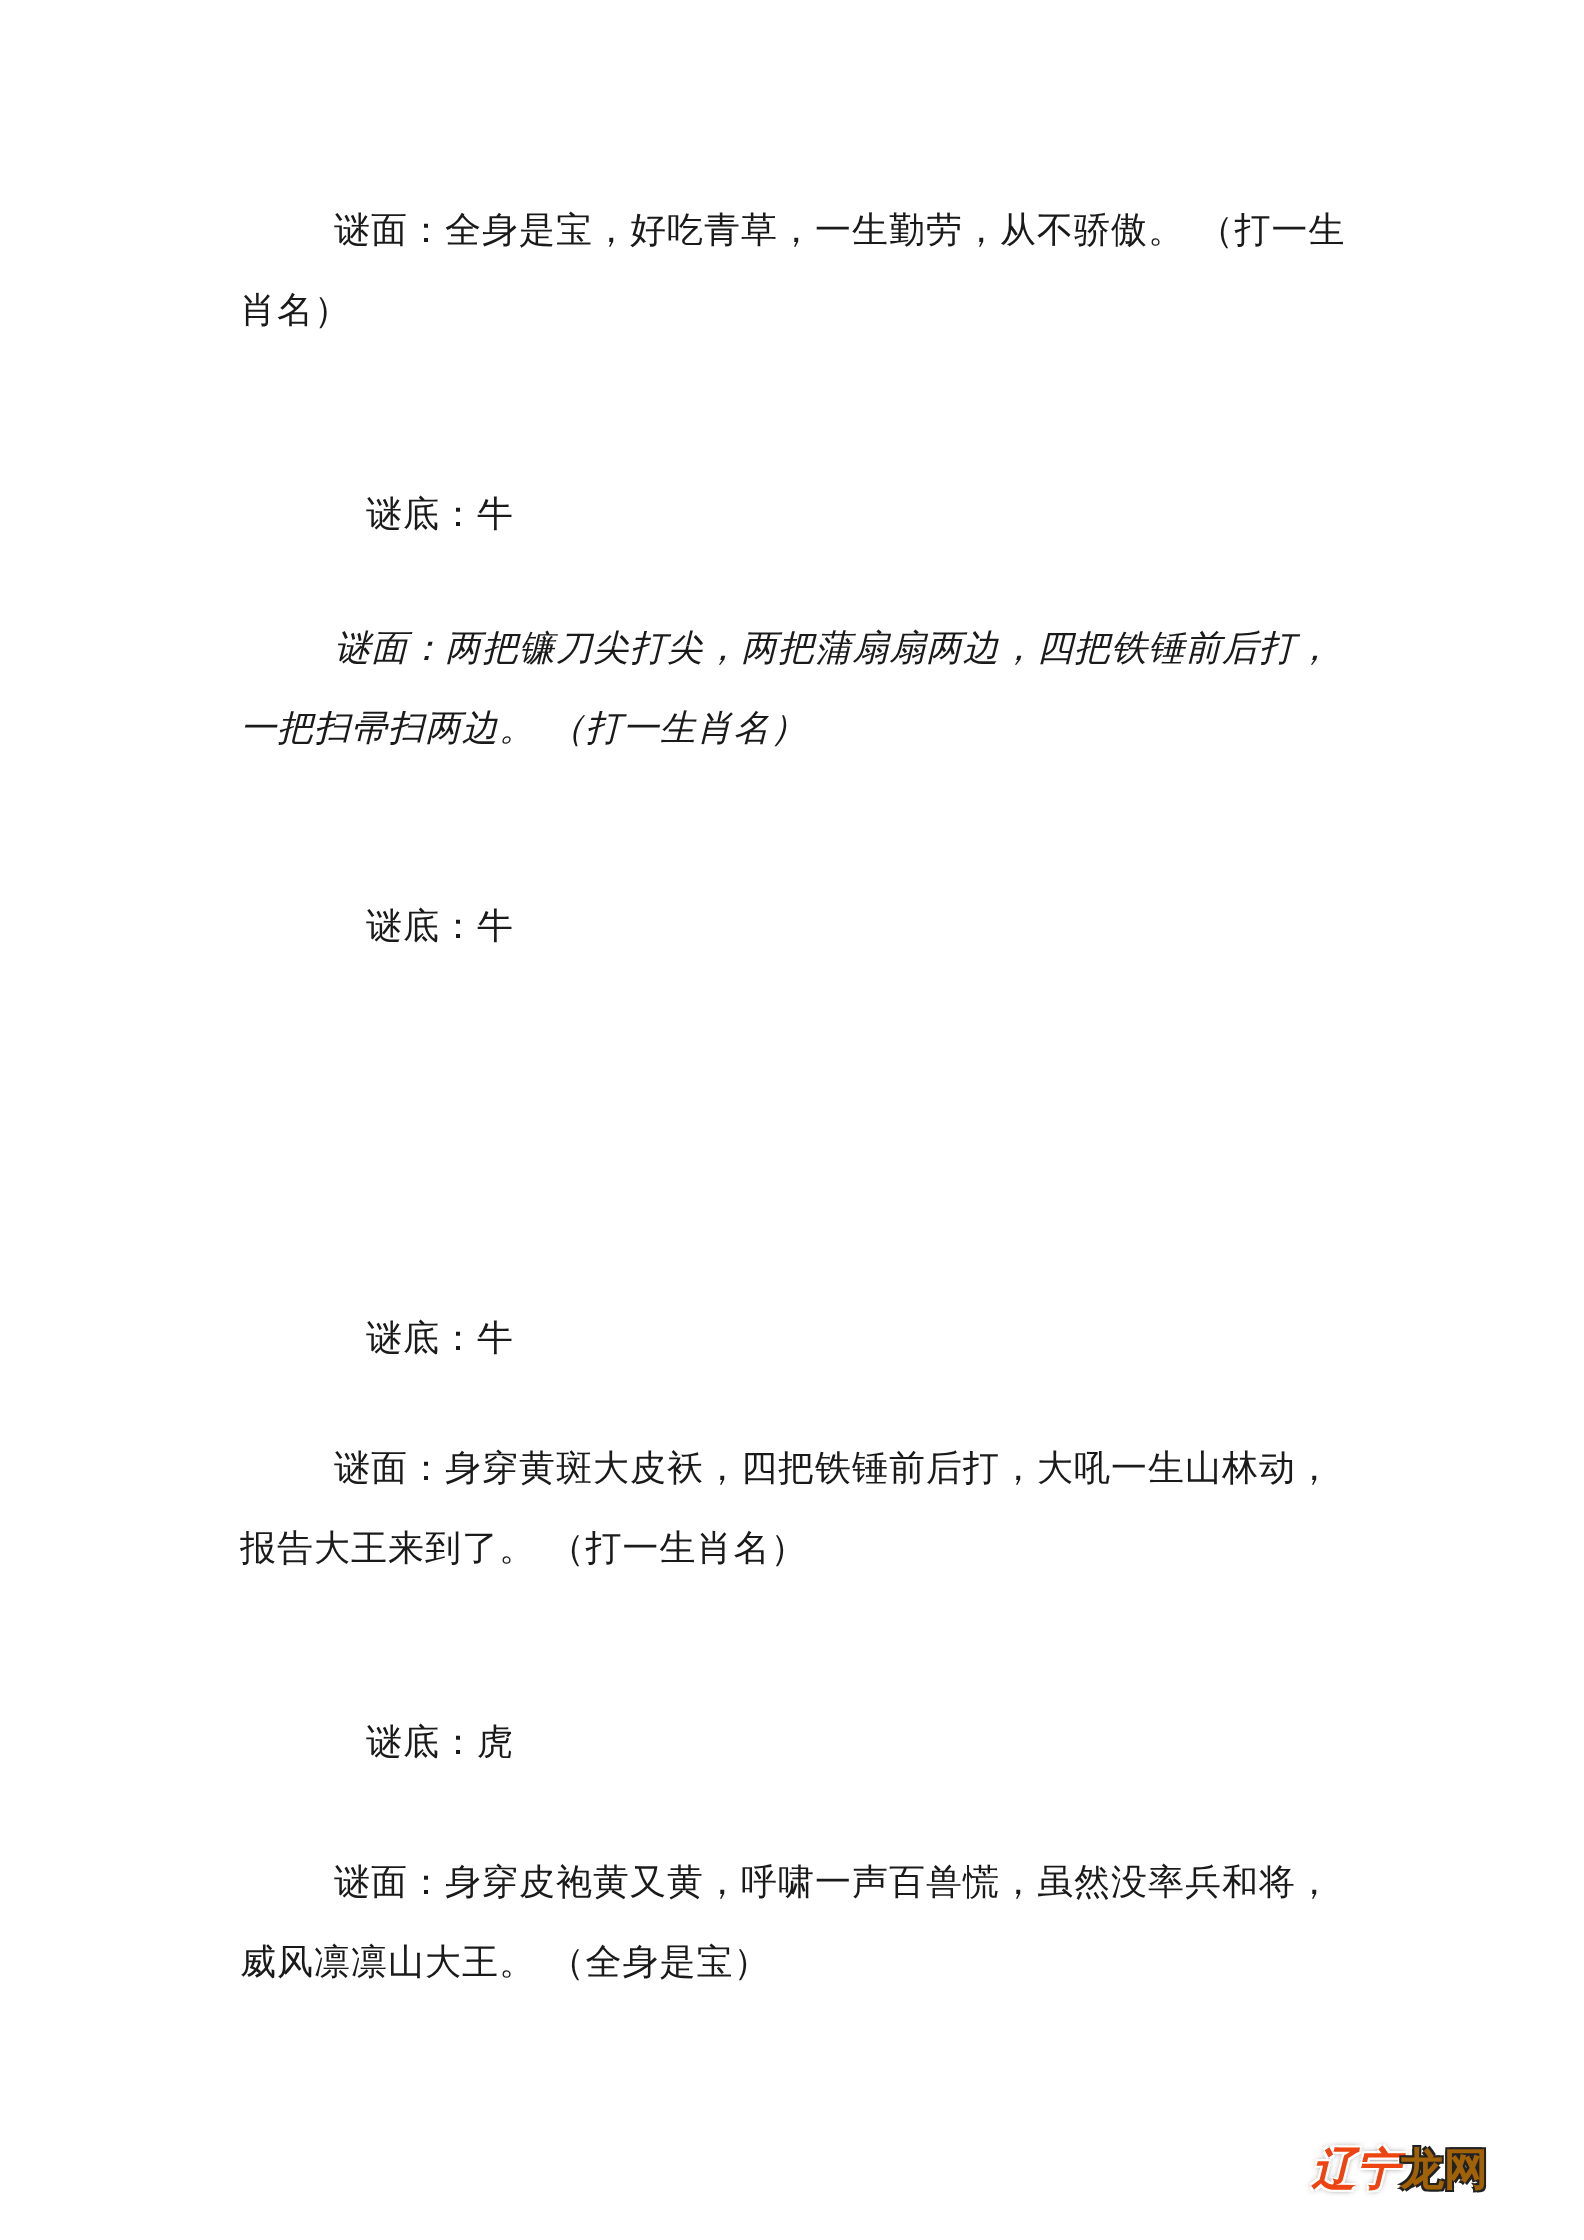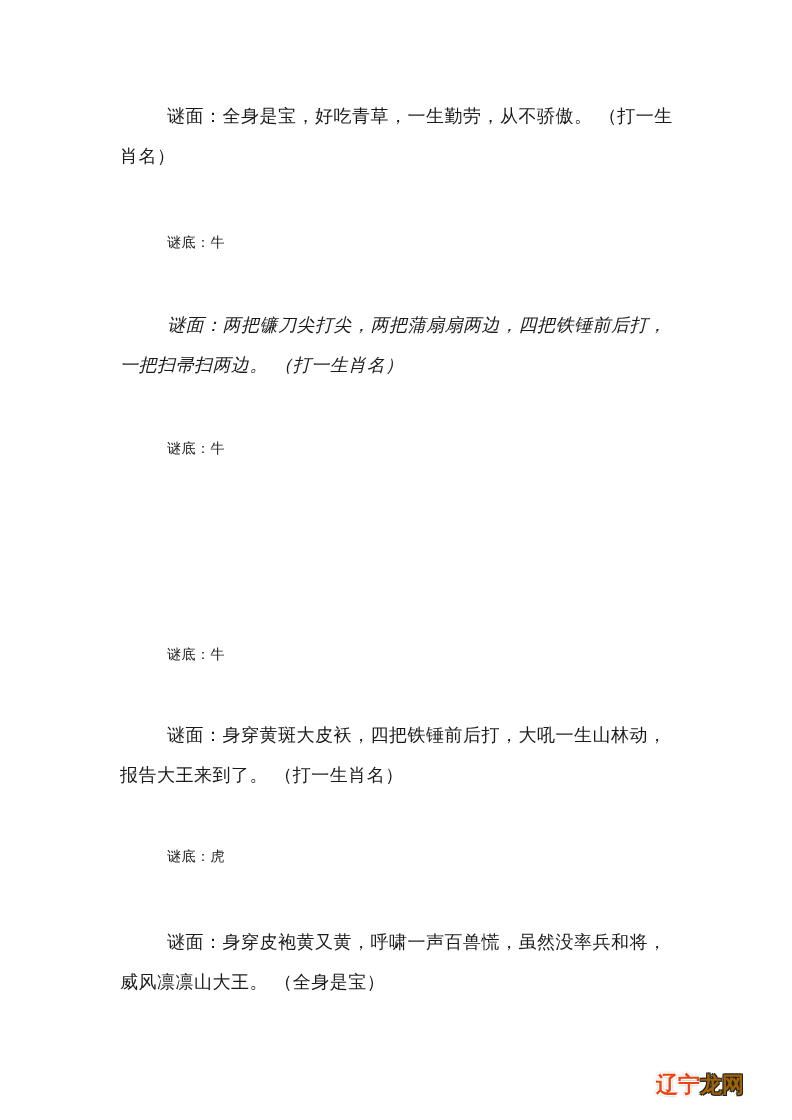--- a/index.html
+++ b/index.html
@@ -30,41 +30,42 @@
       font-size: 18px;
       line-height: 40px;
       text-indent: 47px;
       letter-spacing: 0.5px;
       margin: 0;
       word-break: break-all;
     }
     .answer {
       position: absolute;
       left: 167px;
-      font-size: 14px;
+      font-size: 18px;
       line-height: 40px;
-      margin: 0;
+      margin: 16px;
       letter-spacing: 0.5px;
     }
     .watermark {
       position: absolute;
       left: 656px;
       top: 1070px;
       font-family: "DejaVu Sans", "Liberation Sans", sans-serif;
       font-weight: bold;
       font-size: 22px;
       letter-spacing: 0px;
       white-space: nowrap;
     }
     .wm-a {
       color: #ee4411;
       text-shadow:
         -1px -1px 0 #ffffff, 1px -1px 0 #ffffff,
         -1px 1px 0 #ffffff, 1px 1px 0 #ffffff,
         0 0 3px #555555;
+      font-style: italic;
     }
     .wm-b {
       color: #a16207;
       text-shadow:
         -1px -1px 0 #222222, 1px -1px 0 #222222,
         -1px 1px 0 #222222, 1px 1px 0 #222222;
     }
   </style>
 </head>
 <body>

